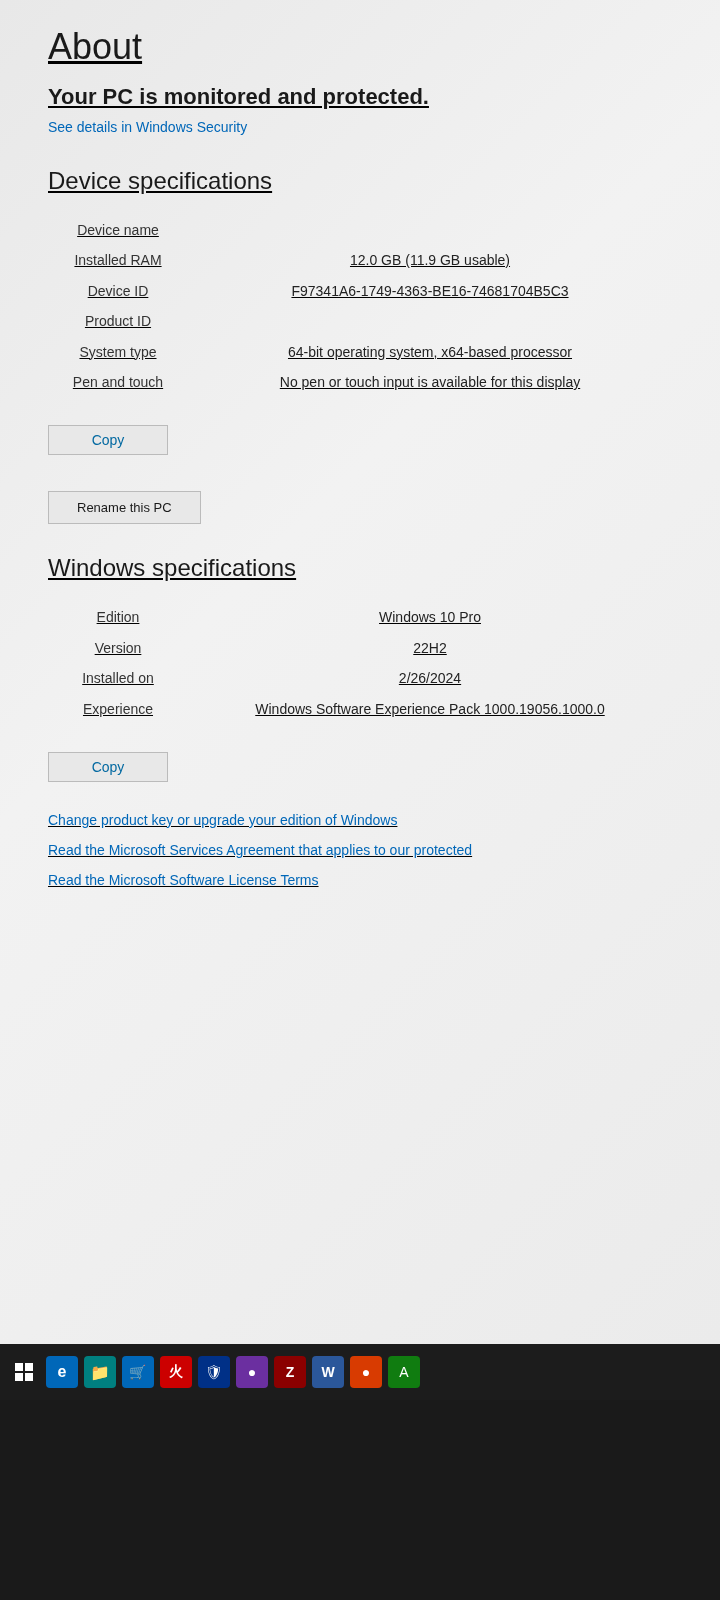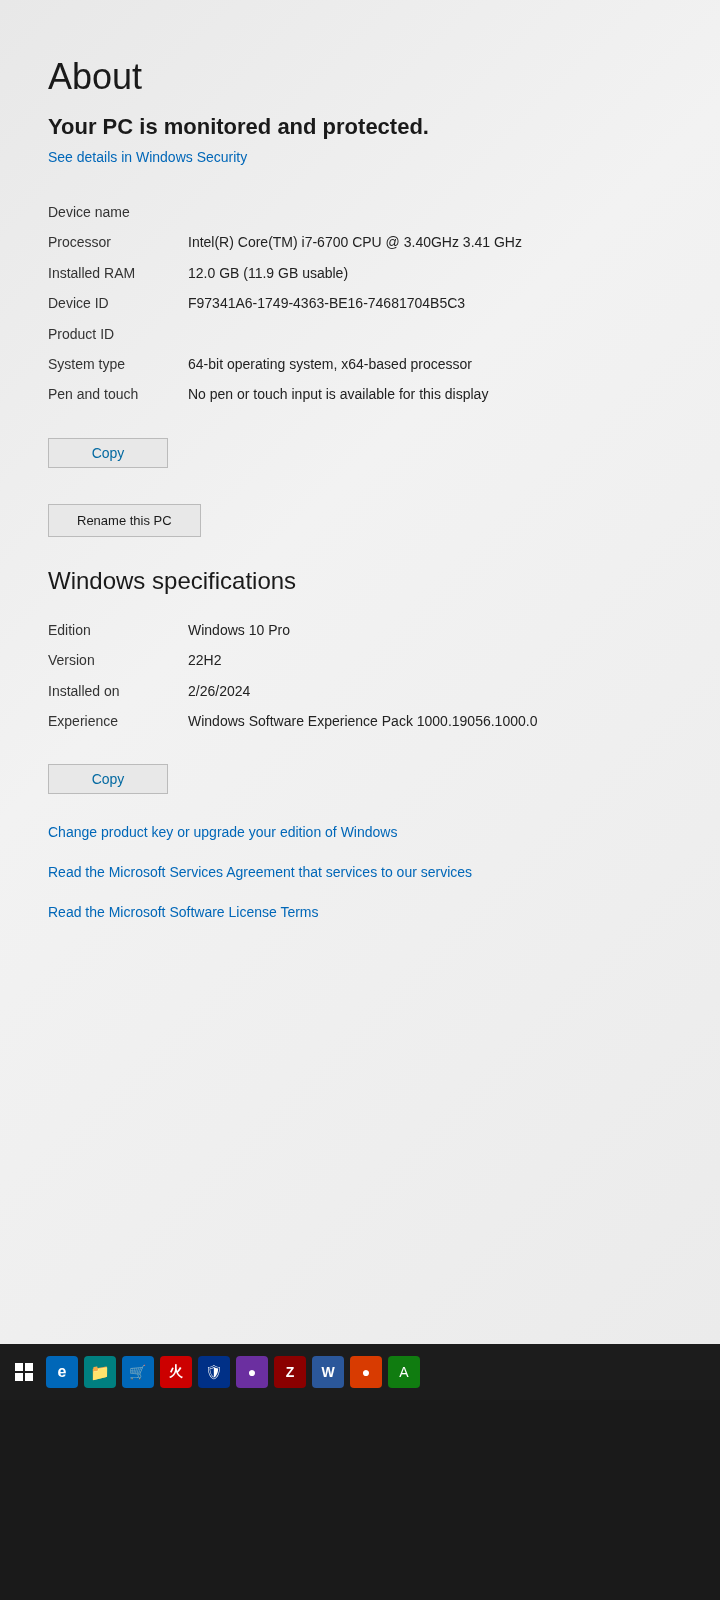--- a/index.html
+++ b/index.html
@@ -8,24 +8,25 @@
       min-height: 1600px;
       background: #1a1a1a;
       font-family: 'Segoe UI', Arial, sans-serif;
       display: flex;
       flex-direction: column;
     }
 
     .screen-area {
       background: #f0f0f0;
       flex: 1;
-      padding: 56px 48px 40px 48px;
+      padding: 26px 48px 40px 48px;
       position: relative;
       
       background: linear-gradient(135deg, #e8e8e8 0%, #f2f2f2 40%, #ebebeb 100%);
+      text-decoration: underline;
     }
 
     .page-title {
       font-size: 36px;
       font-weight: 300;
       color: #1a1a1a;
       margin-bottom: 16px;
     }
 
     .protection-text {
@@ -47,20 +48,21 @@
     .section-title {
       font-size: 24px;
       font-weight: 400;
       color: #1a1a1a;
       margin-bottom: 20px;
     }
 
     .specs-table {
       width: 100%;
       margin-bottom: 8px;
+      text-align: center;
     }
 
     .specs-table .row {
       display: flex;
       padding: 4px 0;
       font-size: 14px;
       line-height: 1.6;
     }
 
     .specs-table .label {
@@ -95,21 +97,21 @@
       color: #1a1a1a;
       cursor: pointer;
       margin: 16px 0 30px 0;
       display: inline-block;
     }
 
     .links-section {
       margin-top: 20px;
       display: flex;
       flex-direction: column;
-      gap: 24px;
+      gap: 14px;
     }
 
     .links-section a {
       color: #0067b8;
       font-size: 14px;
       text-decoration: none;
       cursor: pointer;
     }
 
     .taskbar {
@@ -176,29 +178,26 @@
   
   <h1 class="page-title">About</h1>
 
   
   <p class="protection-text">Your PC is monitored and protected.</p>
 
   
   <a class="windows-security-link">See details in Windows Security</a>
 
   
+  <h2 class="section-title">Device specifications</h2>
 
   <div class="specs-table">
 
   <div class="row">
       <span class="label">Device name</span>
-    </div>
-      <div class="row">
-      <span class="label">Processor</span>
-      <span class="value">Intel(R) Core(TM) i7-6700 CPU @ 3.40GHz   3.41 GHz</span>
     </div>
       <div class="row">
       <span class="label">Installed RAM</span>
       <span class="value">12.0 GB (11.9 GB usable)</span>
     </div>
       <div class="row">
       <span class="label">Device ID</span>
       <span class="value">F97341A6-1749-4363-BE16-74681704B5C3</span>
     </div>
       <div class="row">
@@ -246,21 +245,21 @@
     </div>
 
   <div style="margin-top:14px;">
     <button class="copy-btn">Copy</button>
   </div>
 
   
   <div class="links-section" id="links-section">
 
   <a class="" style="color: rgb(0, 103, 184); font-size: 14px; text-decoration: none; cursor: pointer;">Change product key or upgrade your edition of Windows</a>
-      <a class="" style="color: rgb(0, 103, 184); font-size: 14px; text-decoration: none; cursor: pointer;">Read the Microsoft Services Agreement that services to our services</a>
+      <a class="" style="color: rgb(0, 103, 184); font-size: 14px; text-decoration: none; cursor: pointer;">Read the Microsoft Services Agreement that applies to our protected</a>
       <a class="" style="color: rgb(0, 103, 184); font-size: 14px; text-decoration: none; cursor: pointer;">Read the Microsoft Software License Terms</a>
     </div>
 
 </div>
 
 <div class="taskbar">
   <div class="taskbar-start taskbar-icon">
     <div class="start-grid">
       <span></span>
         <span></span>

